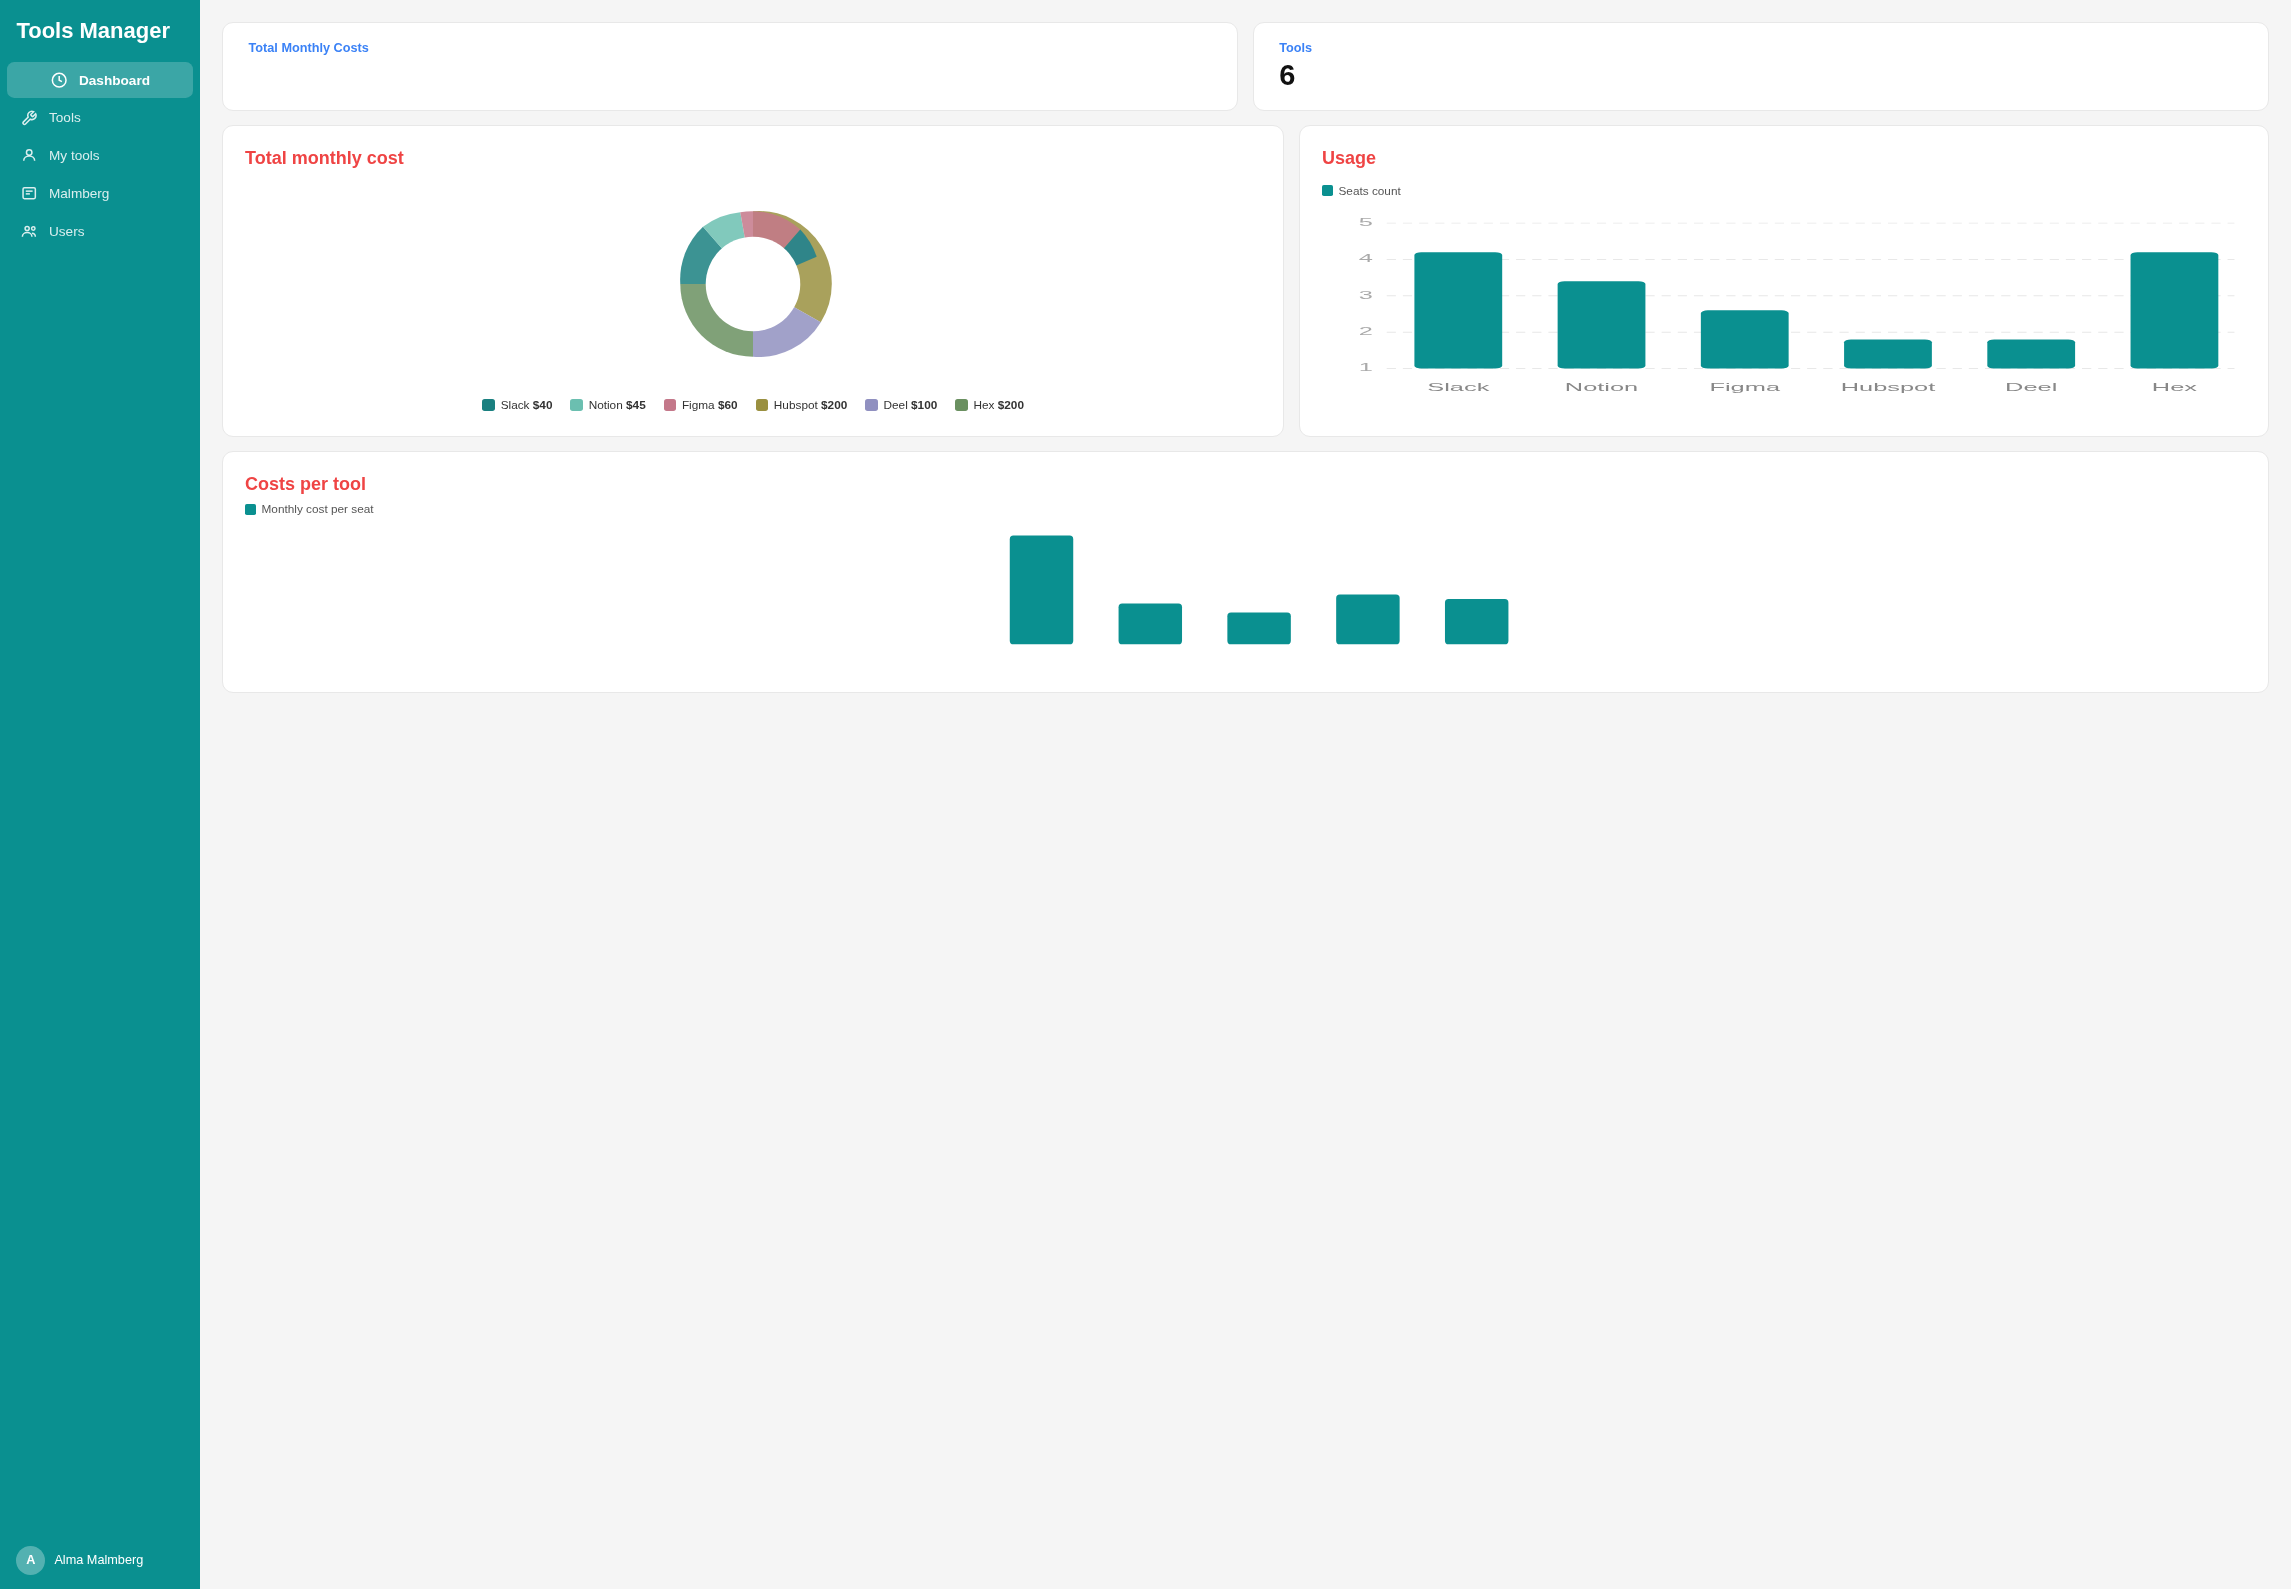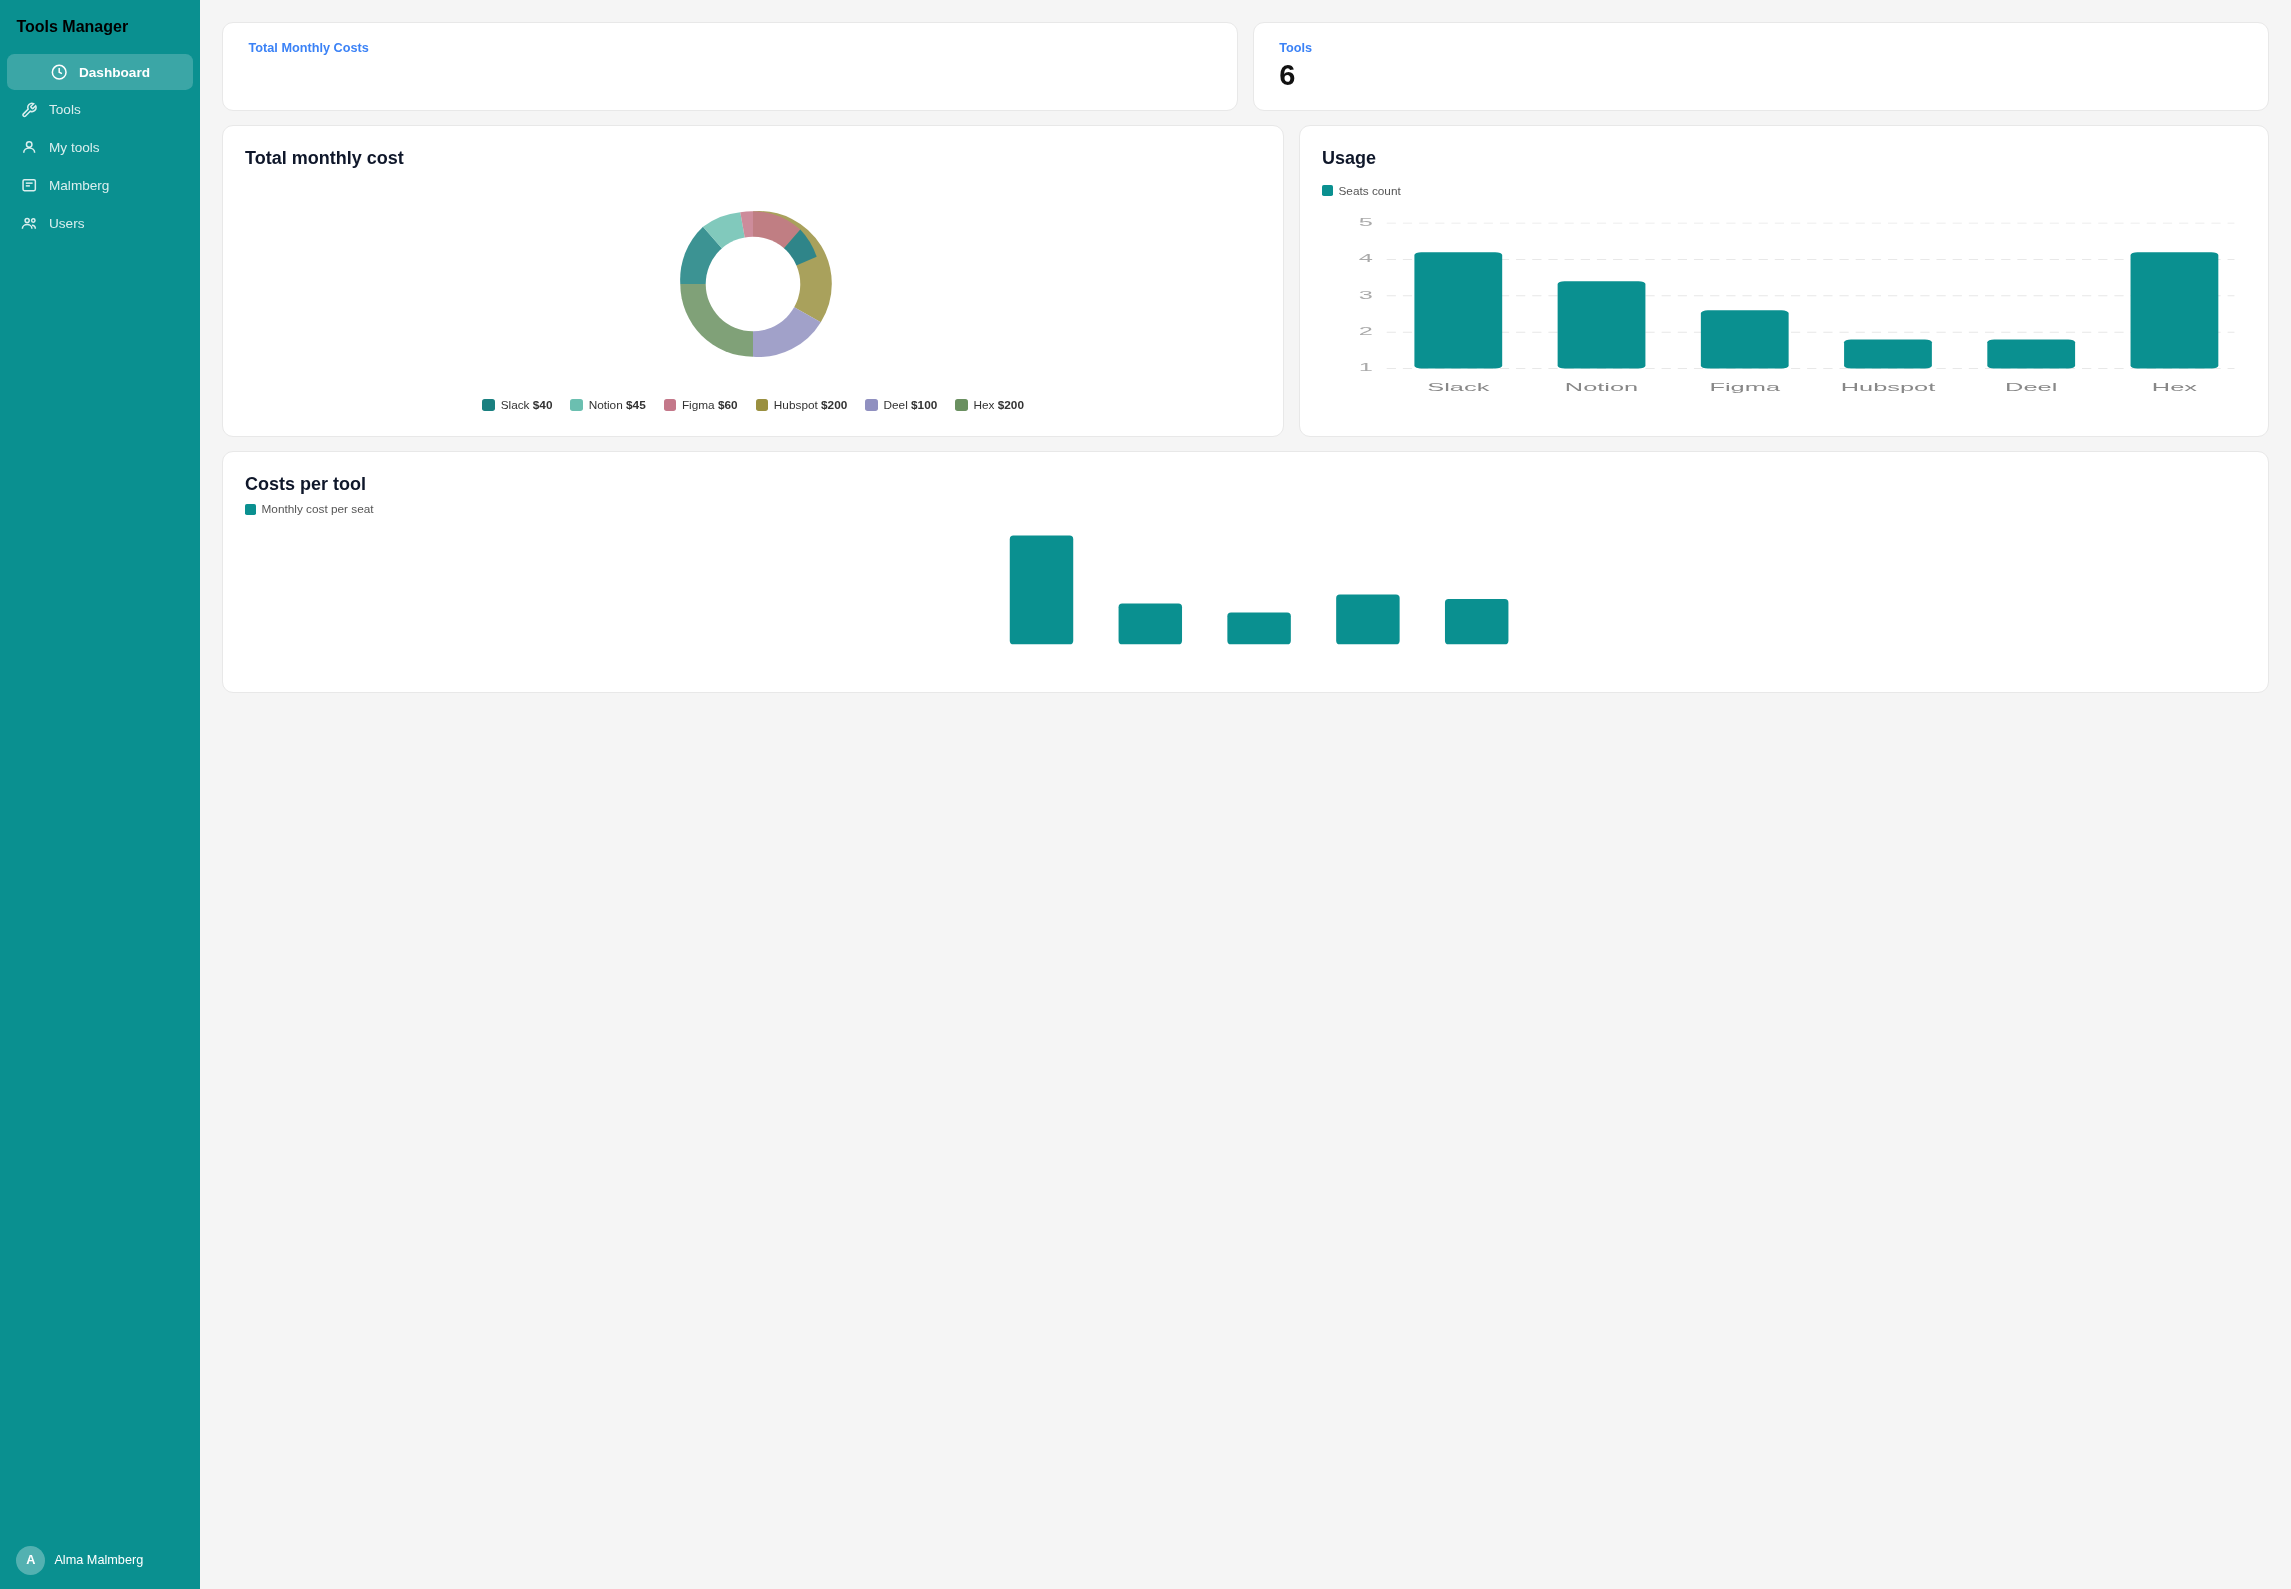--- a/index.html
+++ b/index.html
@@ -8,23 +8,23 @@
     
     .sidebar {
       width: 200px;
       min-width: 200px;
       background: #0a9090;
       display: flex;
       flex-direction: column;
       height: 100vh;
     }
     .sidebar-title {
-      color: #000000;
+      color: #ffffff;
       font-weight: 700;
-      font-size: 16px;
+      font-size: 22px;
       padding: 18px 16.4px 18px 16.4px;
     }
     .sidebar-nav {
       flex: 1;
       display: flex;
       flex-direction: column;
       gap: 1.8px;
       padding: 0 7.3px;
     }
     .sidebar-item {
@@ -86,21 +86,21 @@
       gap: 14.5px;
     }
     .chart-card {
       background: white;
       border-radius: 11px;
       padding: 22px;
       border: 0.9px solid #e8e8e8;
     }
     .chart-card.donut-card { flex: 1.1; }
     .chart-card.bar-card { flex: 1; }
-    .chart-title { font-size: 18px; font-weight: 700; color: #0f172a; margin-bottom: 14.5px; }
+    .chart-title { font-size: 18px; font-weight: 700; color: #ef4444; margin-bottom: 14.5px; }
 
     
     .donut-container { display: flex; justify-content: center; margin: 14.5px 0; }
     .donut-legend { display: flex; flex-wrap: wrap; gap: 7.3px 18px; justify-content: center; margin-top: 7px; }
     .legend-item { display: flex; align-items: center; gap: 5.5px; font-size: 11.8px; color: #333; }
     .legend-dot { width: 12.7px; height: 12.7px; border-radius: 2.7px; flex-shrink: 0; }
 
     
     .bar-legend { display: flex; align-items: center; gap: 5.5px; margin-bottom: 16px; }
     .bar-legend-dot { width: 11px; height: 11px; border-radius: 1.8px; background: #0a9090; }

